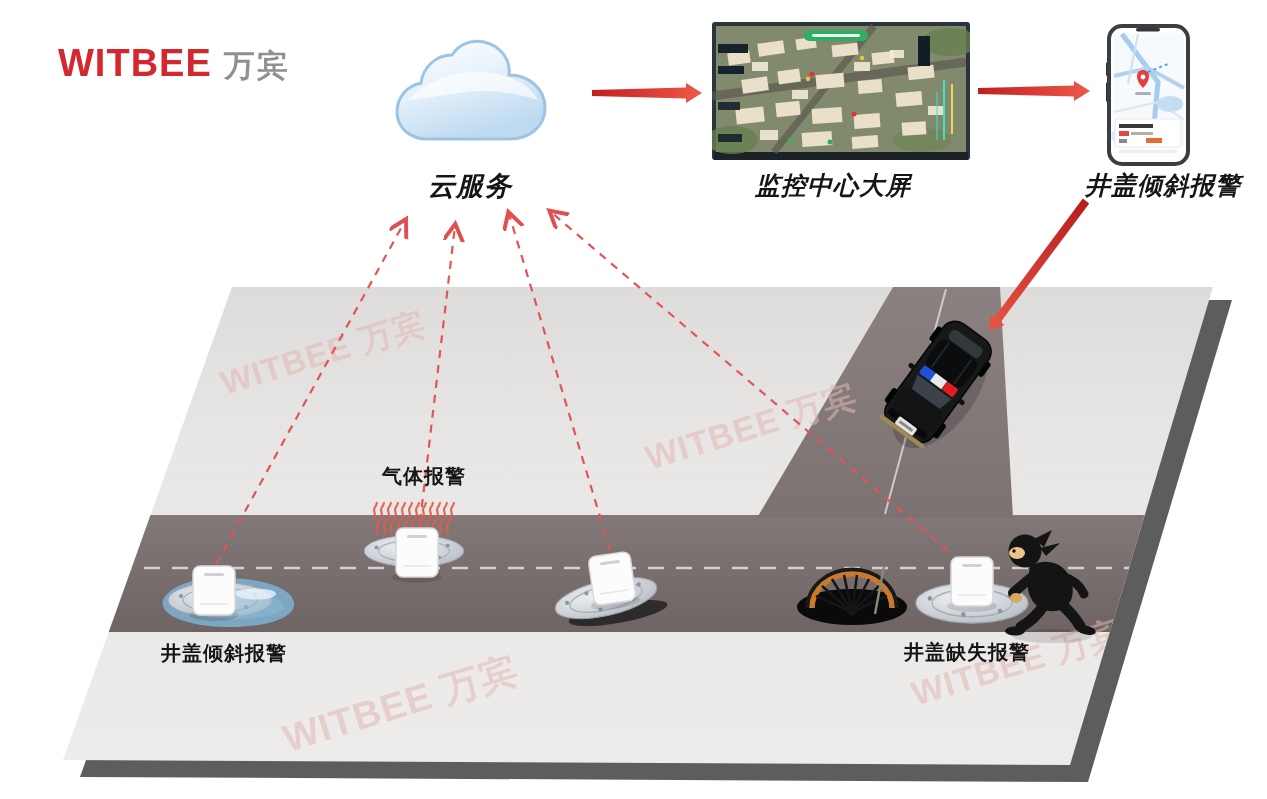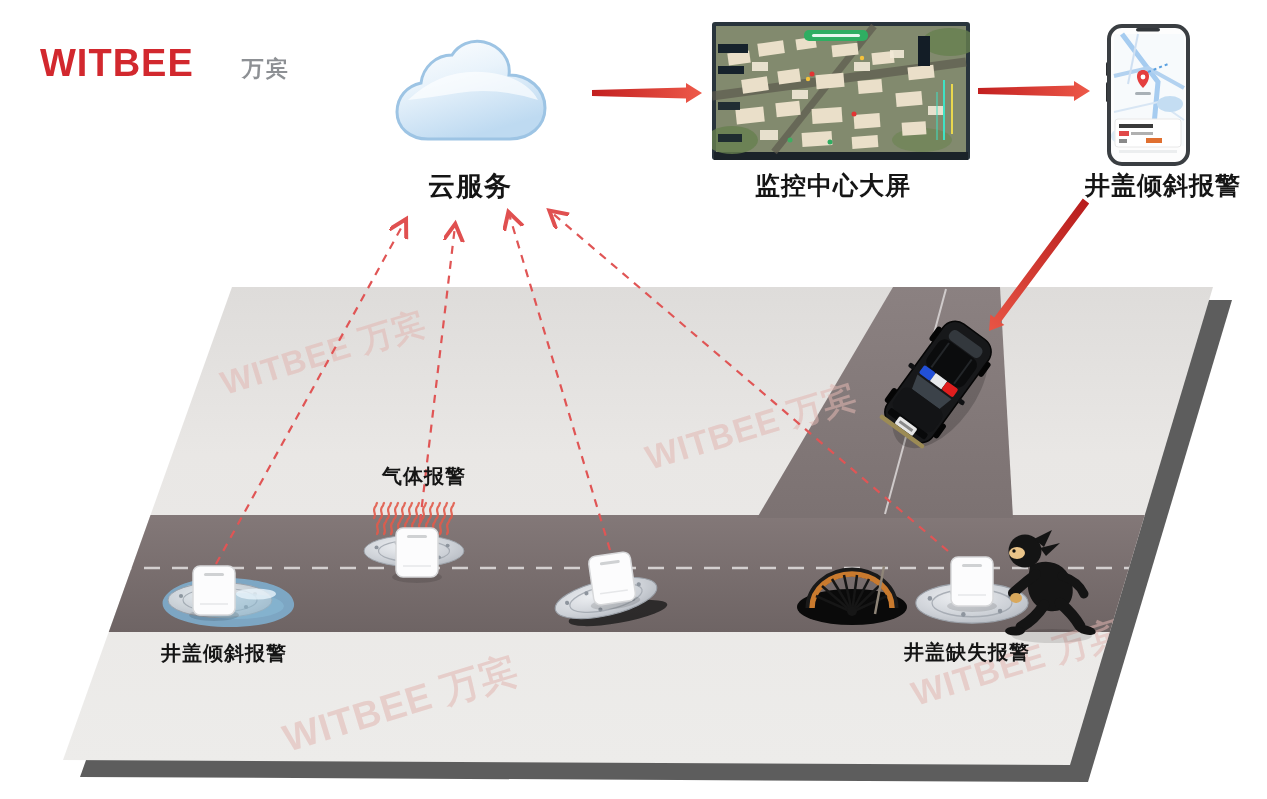--- a/index.html
+++ b/index.html
@@ -5,25 +5,25 @@
   html,body{margin:0;padding:0;background:#fff;}
   .canvas{
     position:relative;width:1267px;height:799px;background:#ffffff;overflow:hidden;
     font-family:"Liberation Sans","DejaVu Sans",sans-serif;
   }
   .abs{position:absolute;}
   .lbl{
     position:absolute;transform:translateX(-50%);
     font-weight:700;color:#151515;white-space:nowrap;letter-spacing:1px;
   }
-  .lbl-top{font-size:25px;}
+  .lbl-top{font-size:25px;font-style:italic;}
   .lbl-alarm{font-size:20px;}
-  .logo{position:absolute;left:40px;top:42px;display:flex;align-items:baseline;gap:36px;}
+  .logo{position:absolute;left:58px;top:42px;display:flex;align-items:baseline;}
   .logo .en{font-size:38px;font-weight:800;color:#d2282e;letter-spacing:1px;}
-  .logo .cn{font-size:22px;font-weight:700;color:#8d9094;margin-left:12px;letter-spacing:2px;}
+  .logo .cn{font-size:31px;font-weight:700;color:#8d9094;margin-left:12px;letter-spacing:2px;}
   svg{display:block;}
 </style>
 </head>
 <body>
 
 <div class="canvas">
 
   <svg class="abs" style="left:0;top:0;" width="1267" height="799" viewBox="0 0 1267 799">
     <defs>
       <linearGradient id="platG" x1="0" y1="287" x2="0" y2="765" gradientUnits="userSpaceOnUse">

